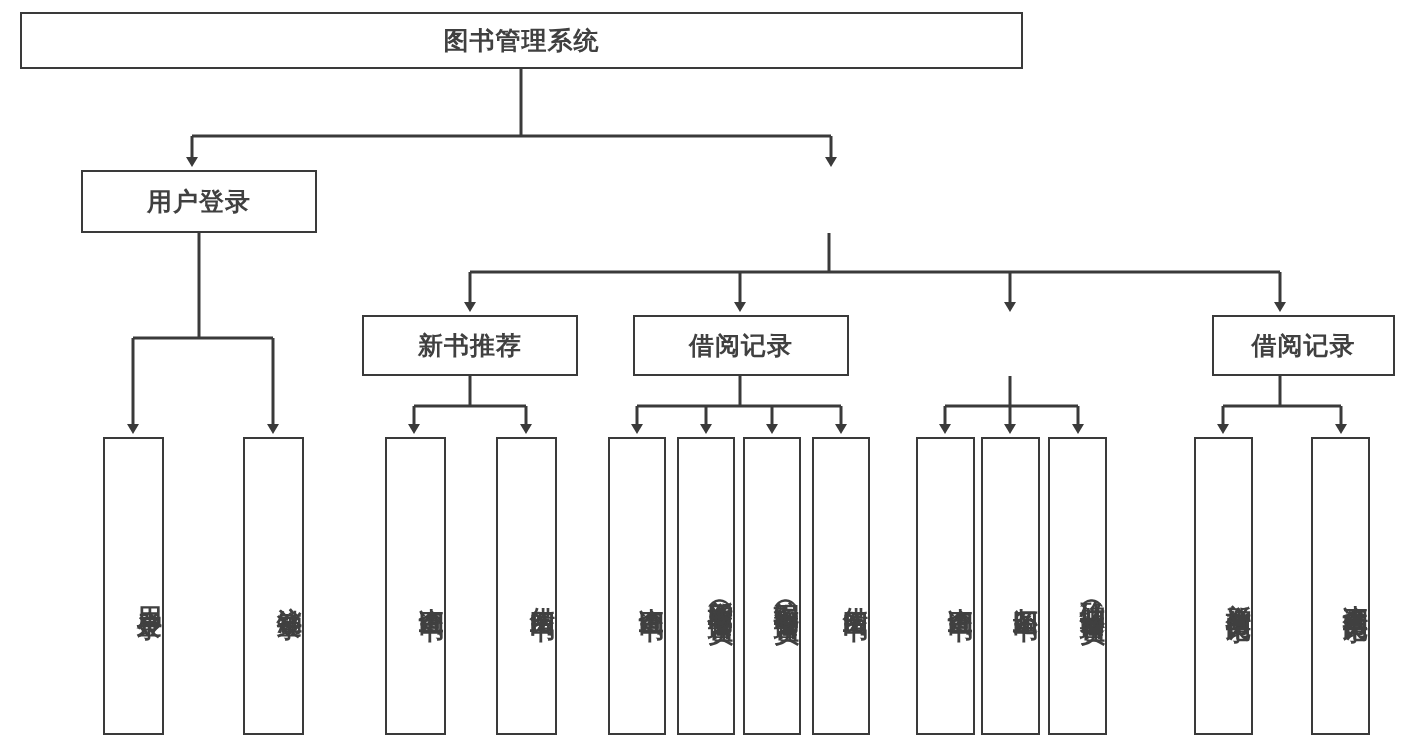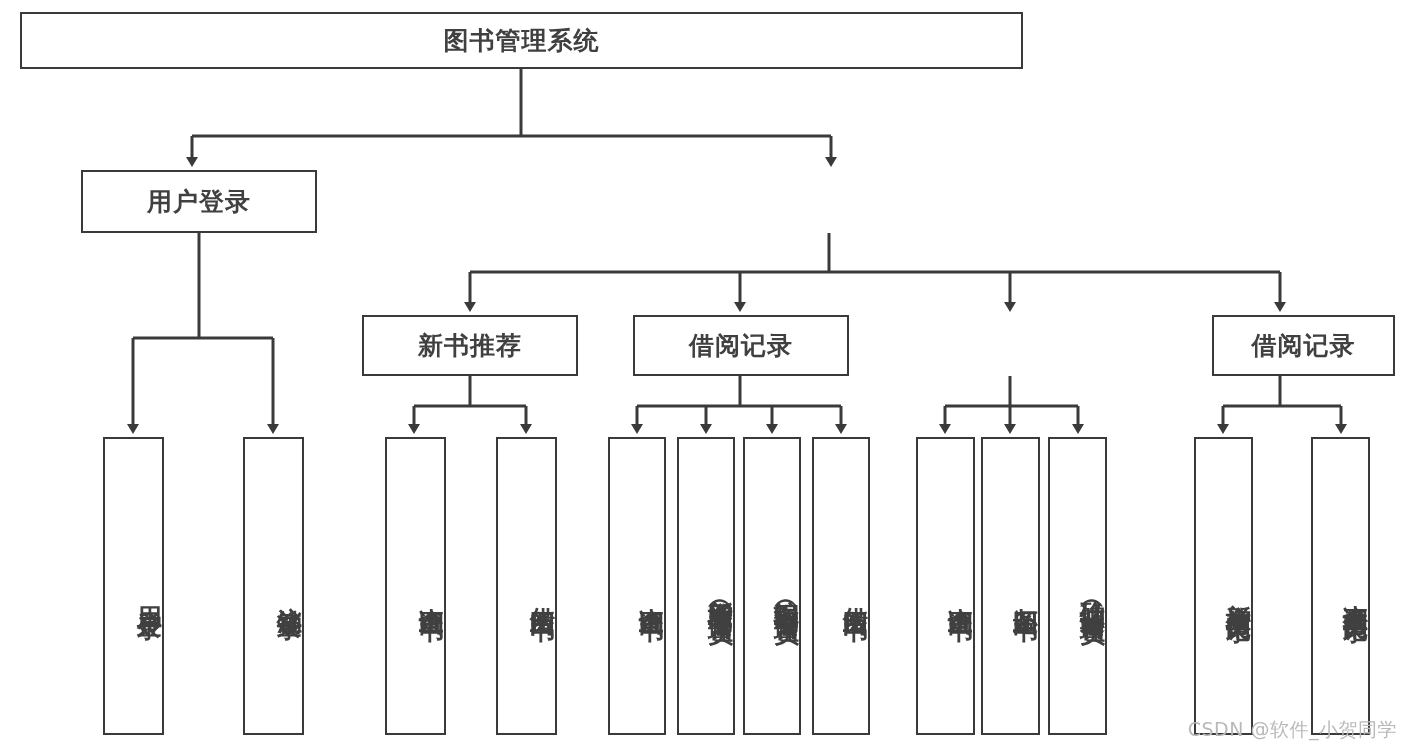--- a/index.html
+++ b/index.html
@@ -171,15 +171,14 @@
     <span>确认归还（管理员）</span>
   </div>
 
   <div class="node vert" style="left:1194px; top:437px; width:59px; height:298px;">
     <span>新增借阅记录</span>
   </div>
   <div class="node vert" style="left:1311px; top:437px; width:59px; height:298px;">
     <span>查询借阅记录</span>
   </div>
 
-  <div class="watermark">CSDN @软件_小贺同学</div>
 
 </div>
 
 </body></html>

